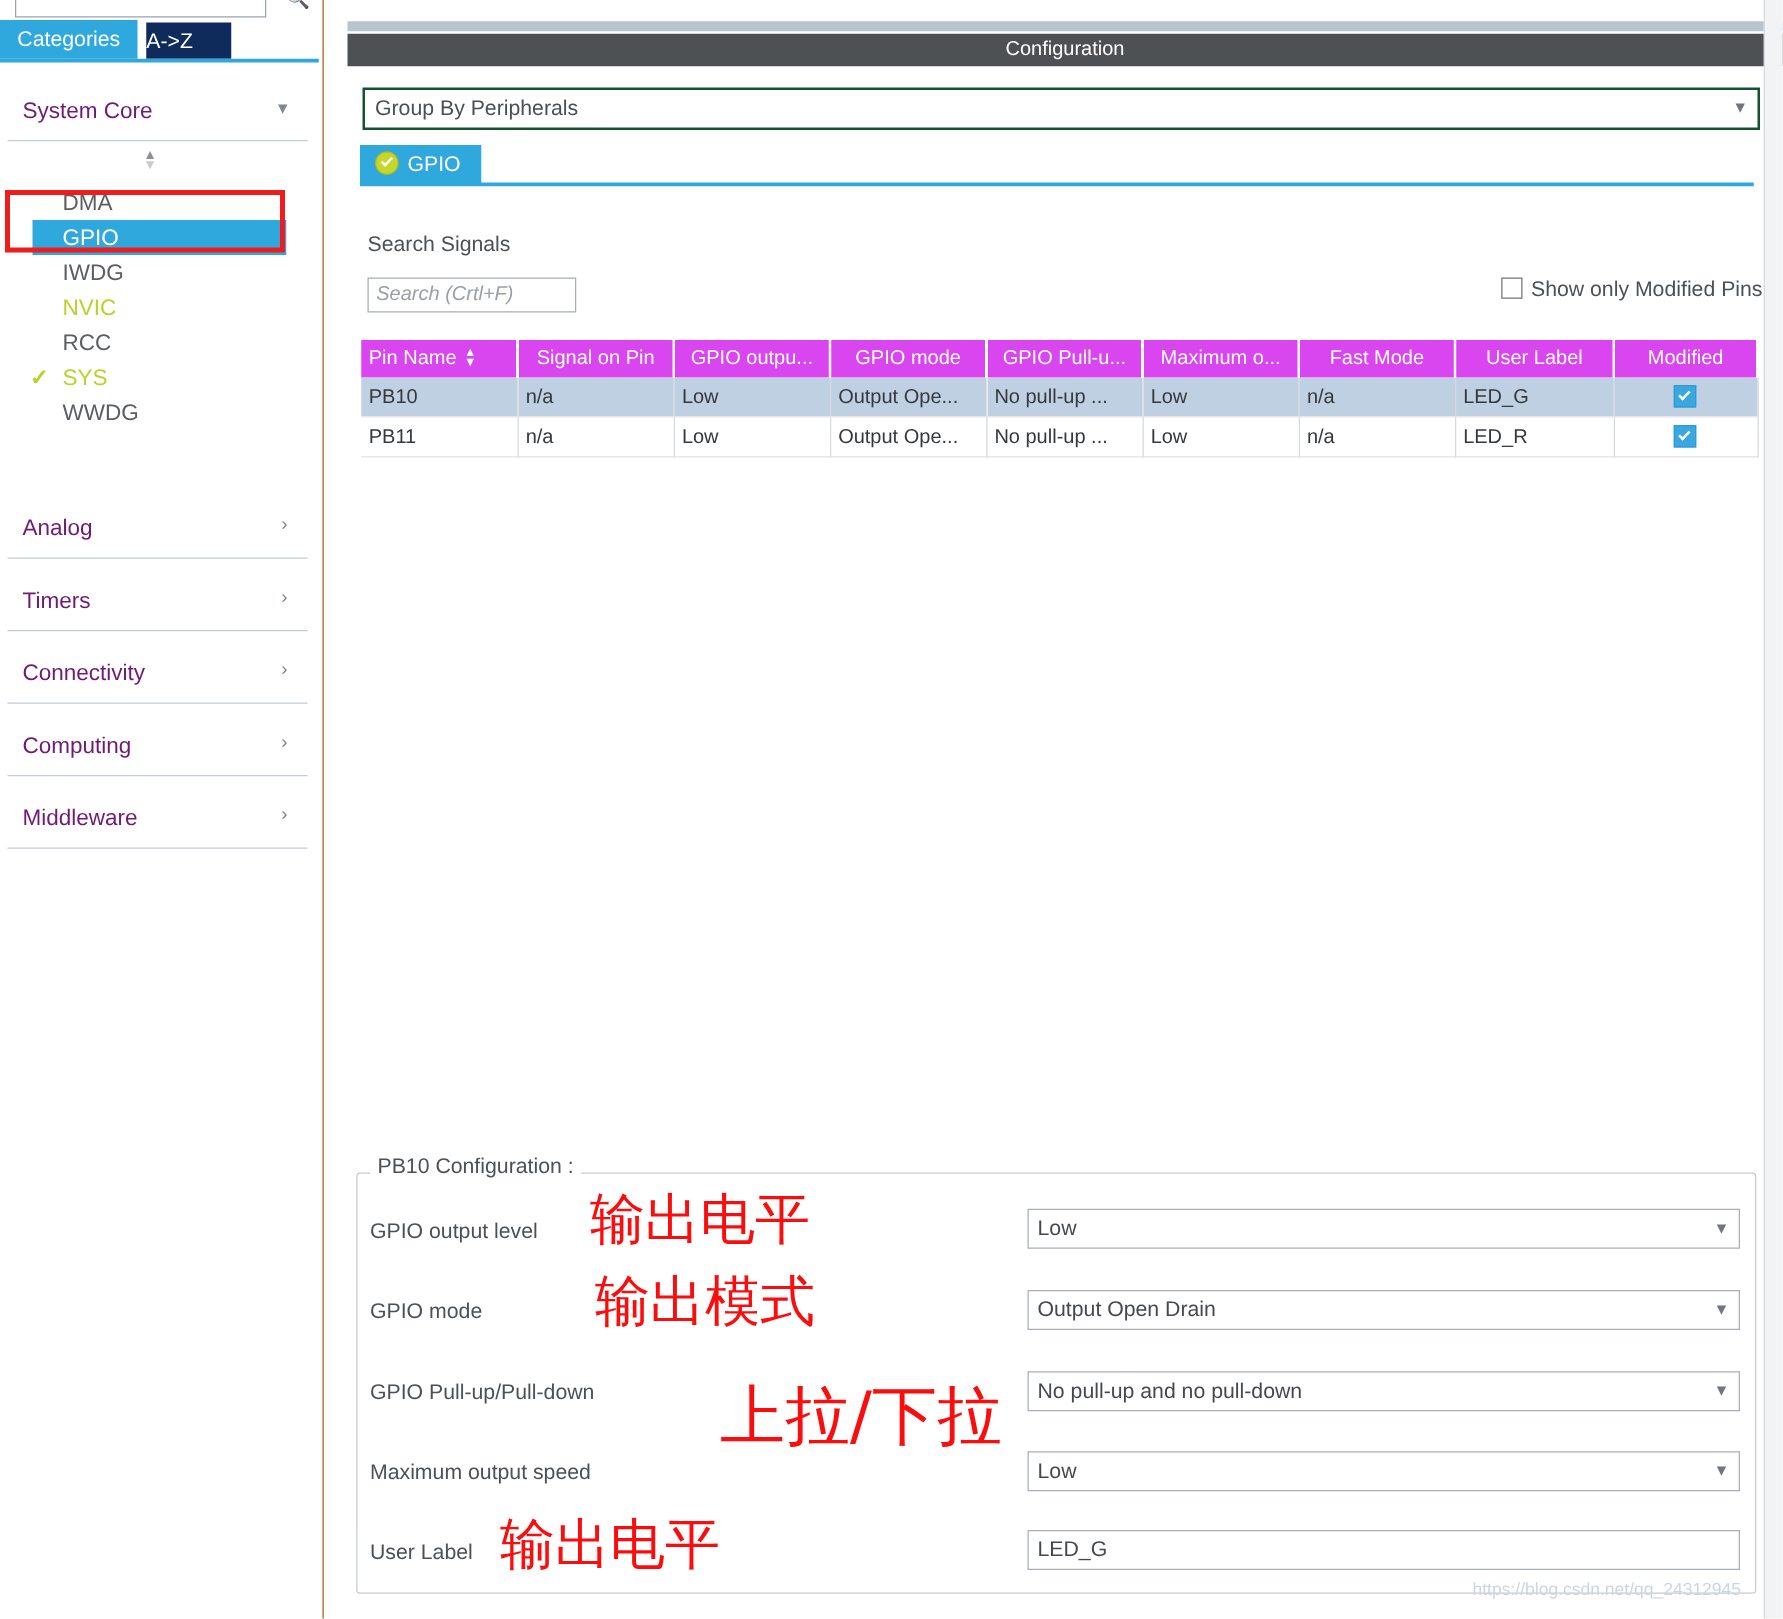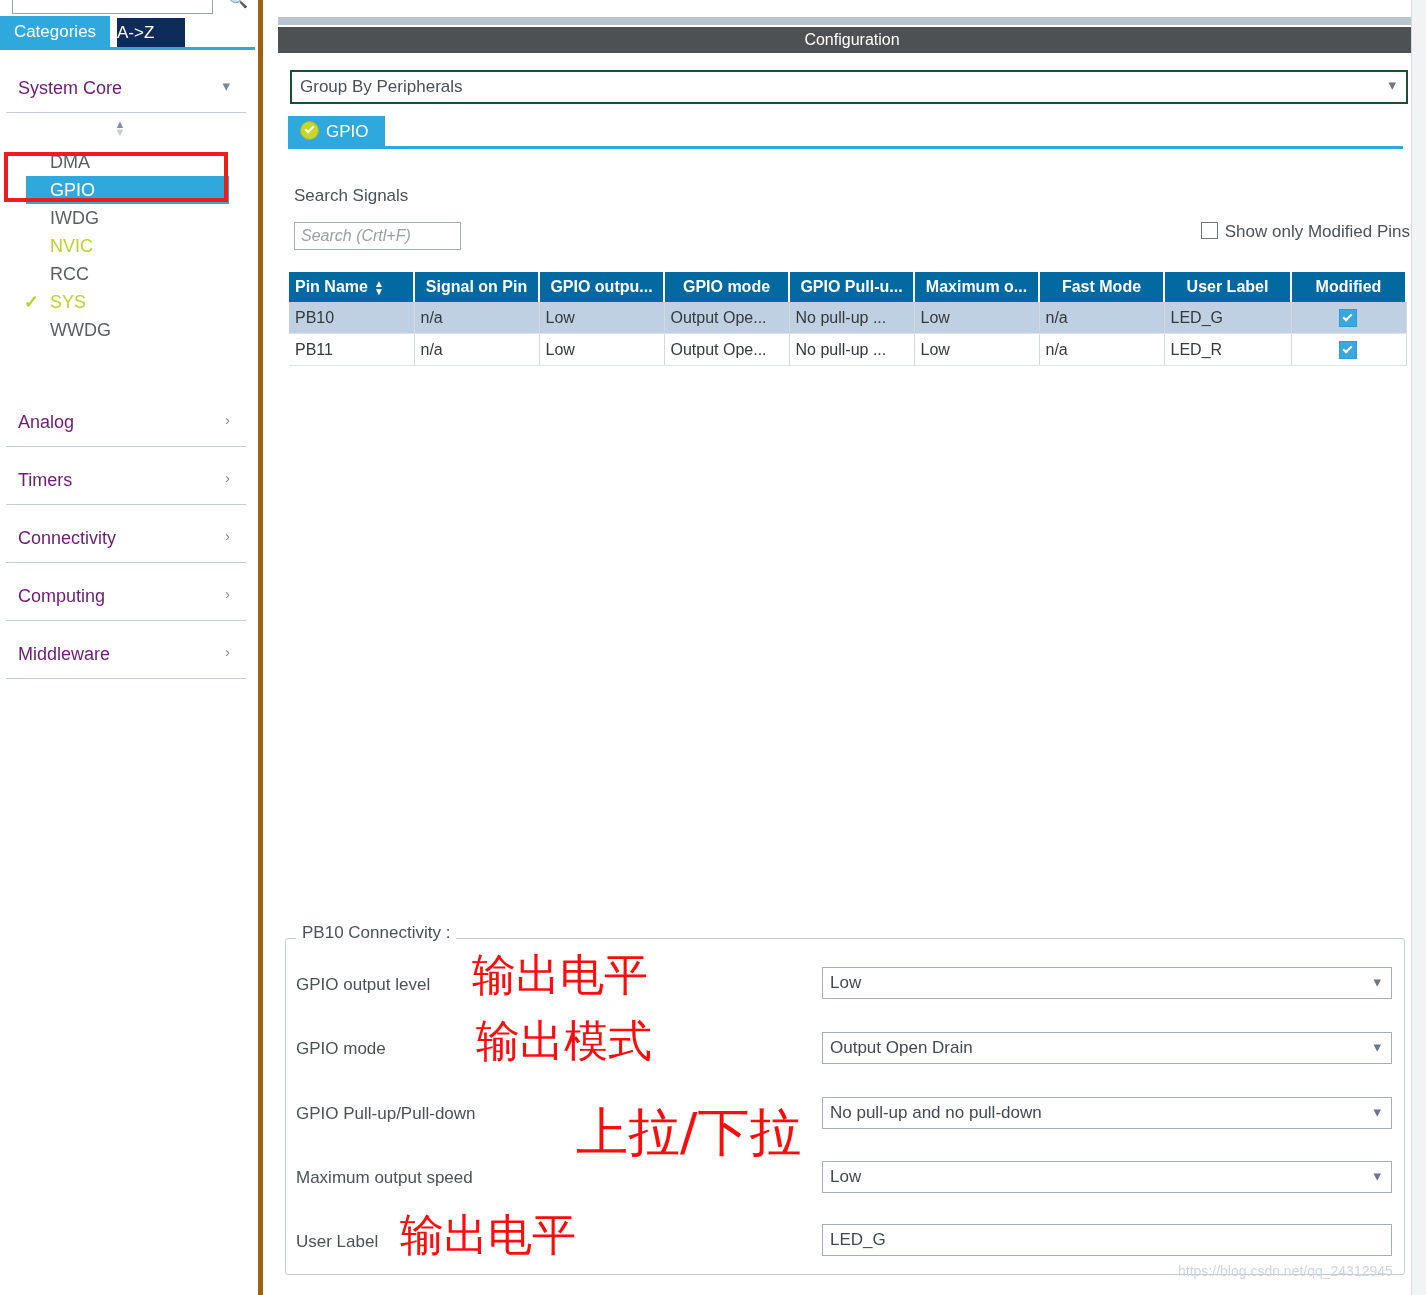--- a/index.html
+++ b/index.html
@@ -11,21 +11,21 @@
     font-family: "Liberation Sans", sans-serif;
     overflow: hidden;
     position: relative;
   }
 
   
   #sidebar {
     position: absolute; left: 0; top: 0;
     width: 258px; height: 1295px;
     background: #ffffff;
-    border-right: 5px solid #a16207;
+    border-right: 1px solid #a16207;
   }
   .search-top {
     position: absolute; left: 12px; top: -12px;
     width: 195px; height: 22px;
     border: 1px solid #9aa3ad; background: #fff;
   }
   .search-top-icon {
     position: absolute; left: 228px; top: -9px;
     width: 18px; height: 18px;
     color: #2196c4; font-size: 16px; line-height: 18px;
@@ -205,23 +205,23 @@
 
   
   #pintable {
     position: absolute; left: 24px; top: 272px;
     width: 1117px;
     border-collapse: collapse;
     font-size: 16px;
     table-layout: fixed;
   }
   #pintable th {
-    background: #0369a1;
+    background: #d946ef;
     color: #ffffff;
-    font-weight: bold;
+    font-weight: normal;
     height: 28px;
     text-align: center;
     border-right: 2px solid #ffffff;
     overflow: hidden;
     white-space: nowrap;
   }
   #pintable th.lefthdr { text-align: left; padding-left: 6px; }
   #pintable td {
     height: 29px;
     padding-left: 6px;
@@ -464,21 +464,21 @@
         <td>Low</td>
         <td>n/a</td>
         <td>LED_R</td>
         <td class="ctr"><span class="cellchk"></span></td>
       </tr>
     </tbody>
   </table>
 </div>
 
 <div id="pinconf"></div>
-<div id="pinconf-legend">PB10 Connectivity :</div>
+<div id="pinconf-legend">PB10 Configuration :</div>
 
 <div class="conf-row-label" style="top:975px;">GPIO output level</div>
 <div class="conf-field" style="top:967px;">
   <span class="val">Low</span>
   <span class="chev">▾</span>
 </div>
 
 <div class="conf-row-label" style="top:1039px;">GPIO mode</div>
 <div class="conf-field" style="top:1032px;">
   <span class="val">Output Open Drain</span>

